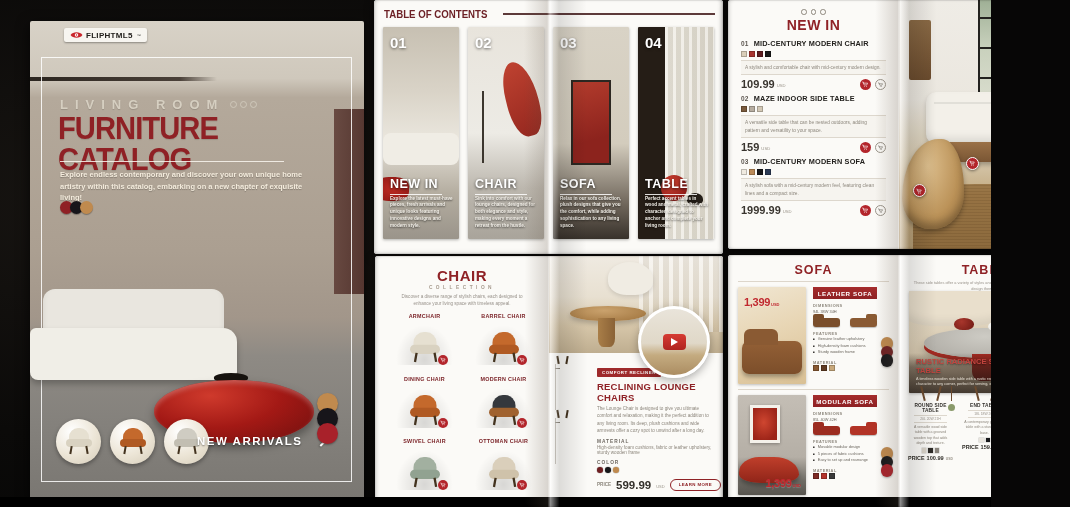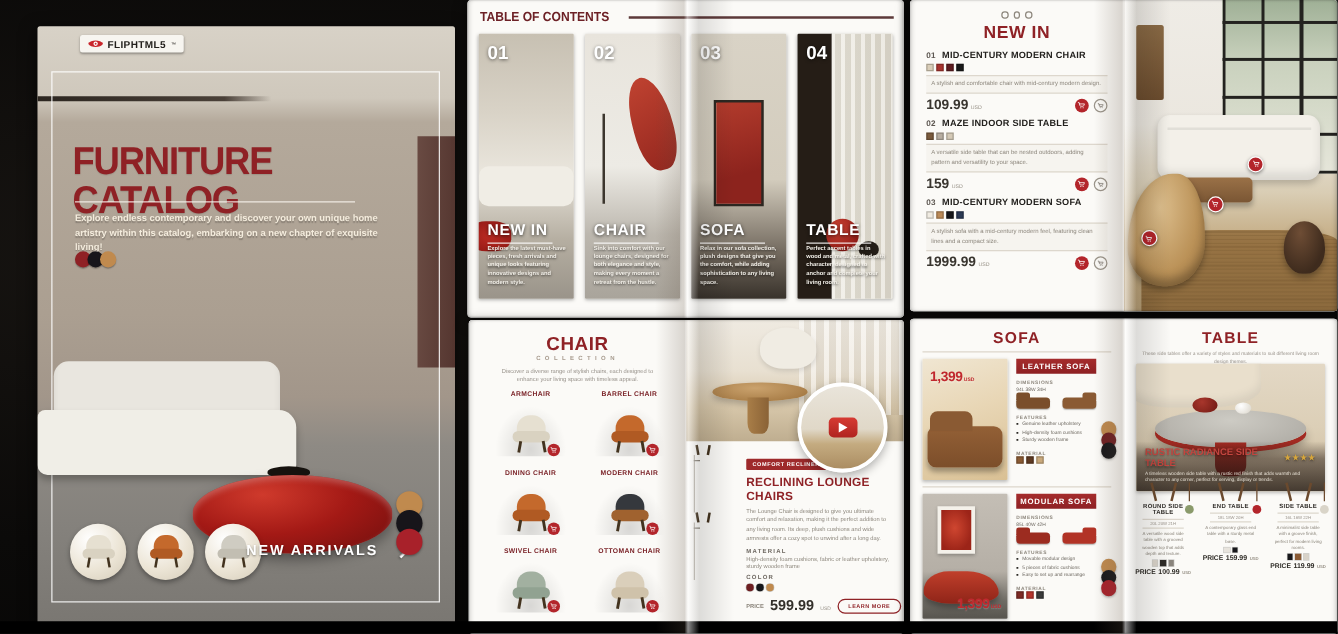--- a/index.html
+++ b/index.html
@@ -1,17 +1,17 @@
 <!DOCTYPE html>
 <html><head>
 <meta charset="utf-8">
 <style>
   html,body{margin:0;padding:0;background:#070606;}
   body{font-family:"Liberation Sans",sans-serif;}
-  .stage{position:relative;width:1070px;height:507px;overflow:hidden;
+  .stage{position:relative;width:991px;height:507px;overflow:hidden;
     background:radial-gradient(ellipse at 18% 40%, #181512 0%, #0b0a09 55%, #050505 100%);}
   .stage::after{content:"";position:absolute;left:0;right:0;bottom:0;height:10px;background:#000;}
   
   .spread{position:absolute;display:flex;background:#fff;border-radius:3px;
     box-shadow:0 3px 10px rgba(0,0,0,.65);}
   .page{position:relative;flex:1;overflow:hidden;background:#fbfaf7;}
   .page.left{border-radius:3px 0 0 3px;}
   .page.right{border-radius:0 3px 3px 0;}
   .spread::before{content:"";position:absolute;inset:0;pointer-events:none;z-index:30;border-radius:3px;
     background:linear-gradient(90deg,rgba(0,0,0,0) 43%,rgba(95,80,65,.22) 49.6%,rgba(255,255,255,.55) 50.4%,rgba(0,0,0,.12) 53%,rgba(0,0,0,0) 61%);}
@@ -245,20 +245,28 @@
     <div class="cov-frame"></div>
     <div class="logo">
       <svg viewBox="0 0 24 14">
           <path d="M1 7c4-6.5 18-6.5 22 0-4 6.5-18 6.5-22 0z" fill="#c9252b"></path>
           <circle cx="12" cy="7" r="3.2" fill="#fff"></circle>
           <circle cx="12" cy="7" r="1.4" fill="#c9252b"></circle>
         </svg>
       <b>FLIPHTML5</b>
         <sup>™</sup>
     </div>
+    <div class="cov-eyebrow">
+      <span>LIVING ROOM</span>
+      <span class="dots3">
+          <i></i>
+          <i></i>
+          <i></i>
+        </span>
+    </div>
     <h1 class="cov-title">FURNITURE CATALOG</h1>
     <div class="cov-rule"></div>
     <p class="cov-sub">Explore endless contemporary and discover your own unique home artistry within this catalog, embarking on a new chapter of exquisite living!</p>
     <div class="cov-pal">
       <i style="background: rgb(143, 33, 37);"></i>
         <i style="background: rgb(23, 21, 26);"></i>
         <i style="background: rgb(192, 138, 78);"></i>
     </div>
     <div class="sofa-back"></div>
     <div class="sofa-seat"></div>

